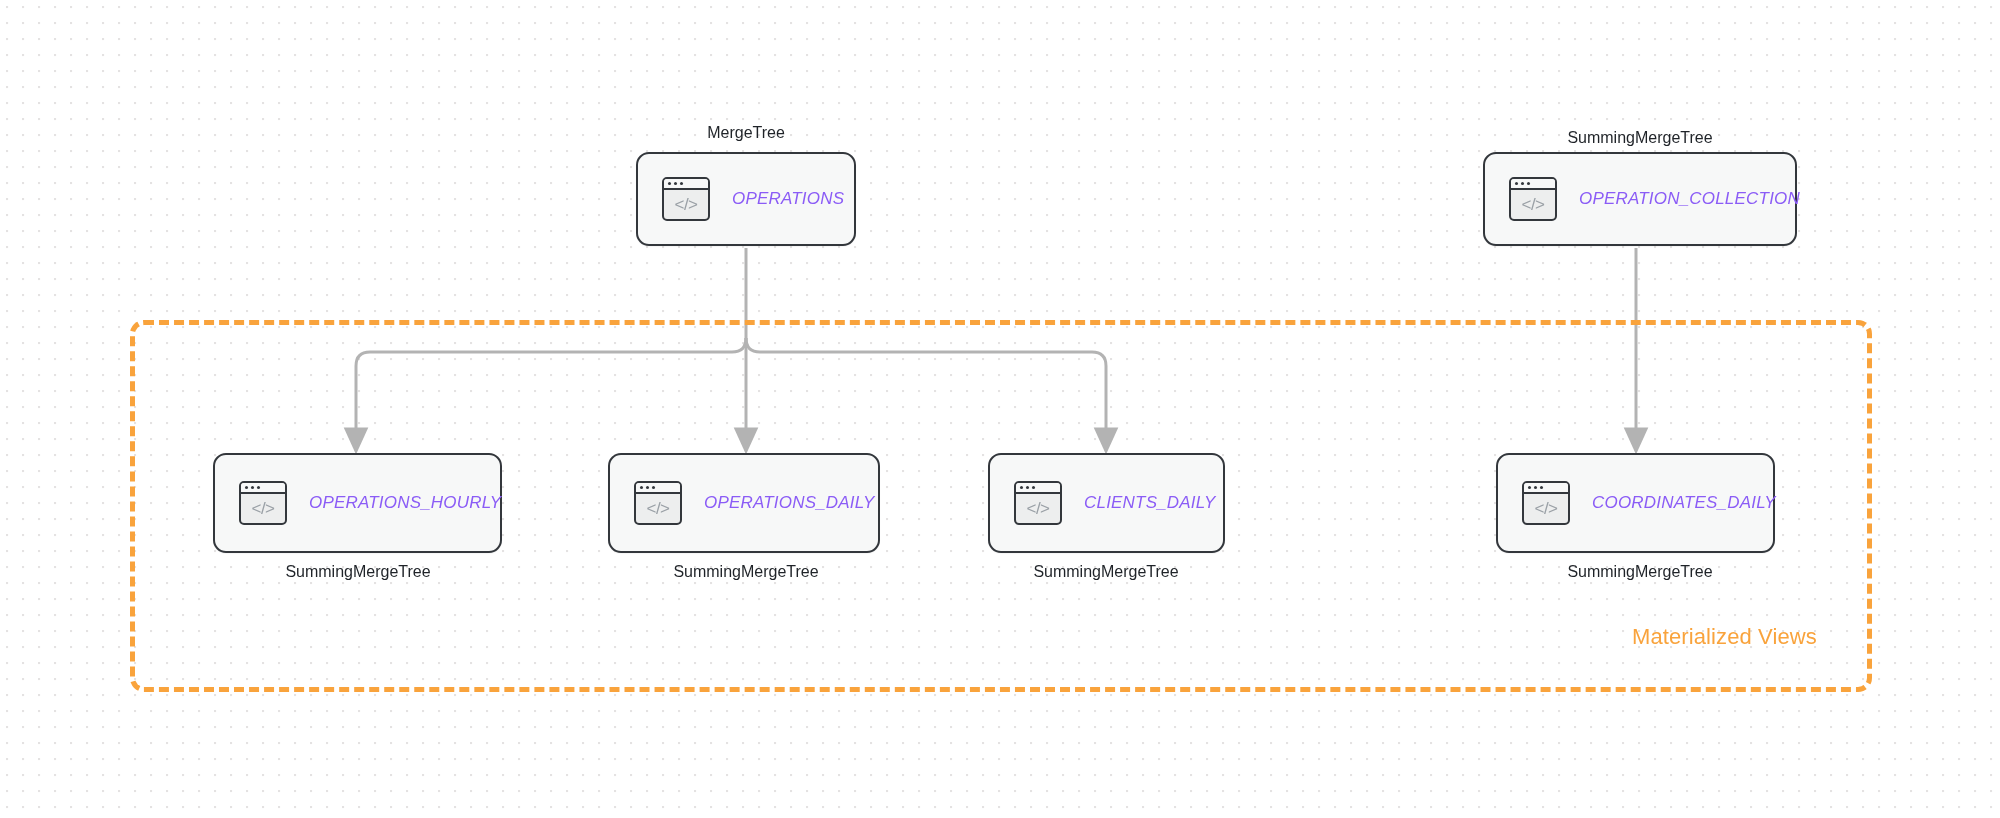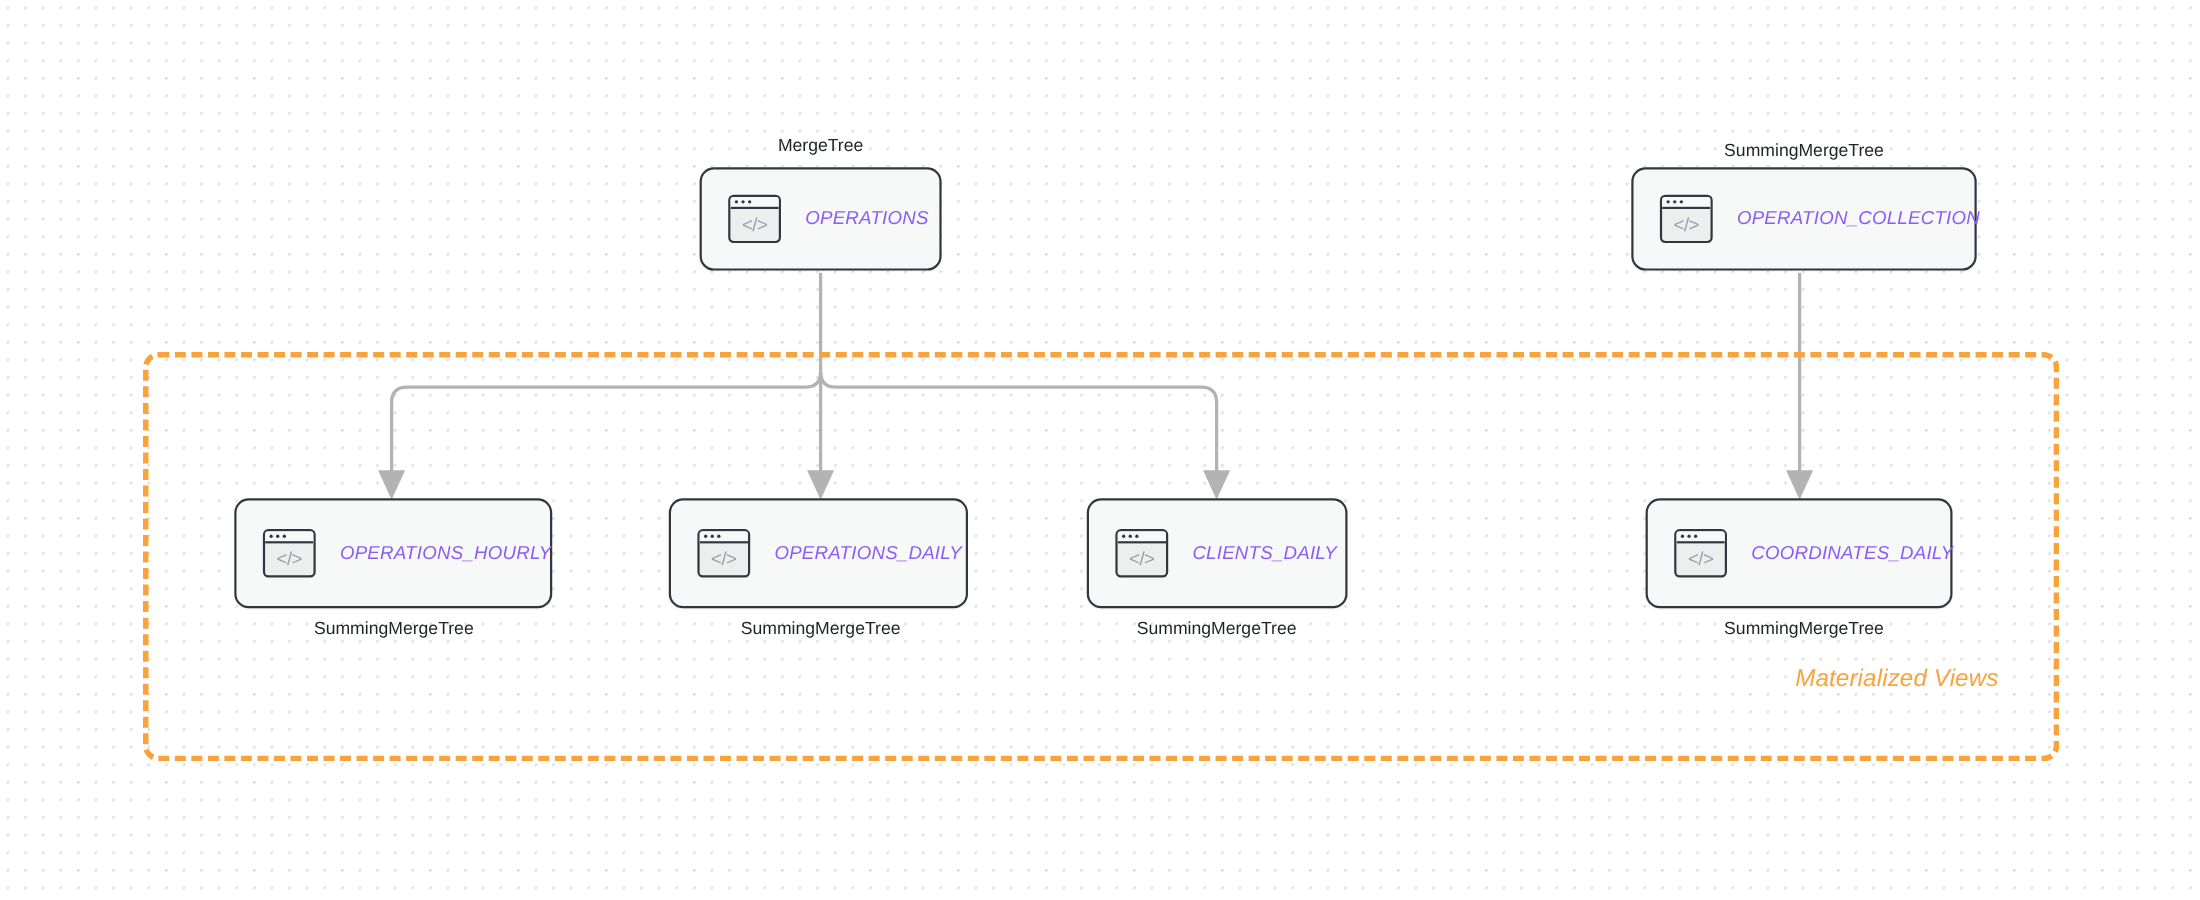--- a/index.html
+++ b/index.html
@@ -148,21 +148,21 @@
     <path d="M746,338 Q746,352 732,352 L370,352 Q356,352 356,366 L356,437" fill="none" stroke="#b3b3b3" stroke-width="3" marker-end="url(#arrowhead)"></path>
 
     <path d="M746,338 L746,437" fill="none" stroke="#b3b3b3" stroke-width="3" marker-end="url(#arrowhead)"></path>
 
     <path d="M746,338 Q746,352 760,352 L1092,352 Q1106,352 1106,366 L1106,437" fill="none" stroke="#b3b3b3" stroke-width="3" marker-end="url(#arrowhead)"></path>
 
     <path d="M1636,248 L1636,437" fill="none" stroke="#b3b3b3" stroke-width="3" marker-end="url(#arrowhead)"></path>
   </svg>
 
   <div class="group-box" style="left:130px; top:320px; width:1742px; height:372px;"></div>
-  <div class="group-label" style="left:1632px; top:604px;font-style:italic;">Materialized Views</div>
+  <div class="group-label" style="left:1632px; top:624px;">Materialized Views</div>
 
   <div class="caption" style="left:746px; top:124px;">MergeTree</div>
 
   <div class="node" style="left:636px; top:152px; width:220px; height:94px;">
     <span class="win-icon">
       <span class="titlebar">
         <i class="dot"></i>
         <i class="dot"></i>
         <i class="dot"></i>
       </span>

